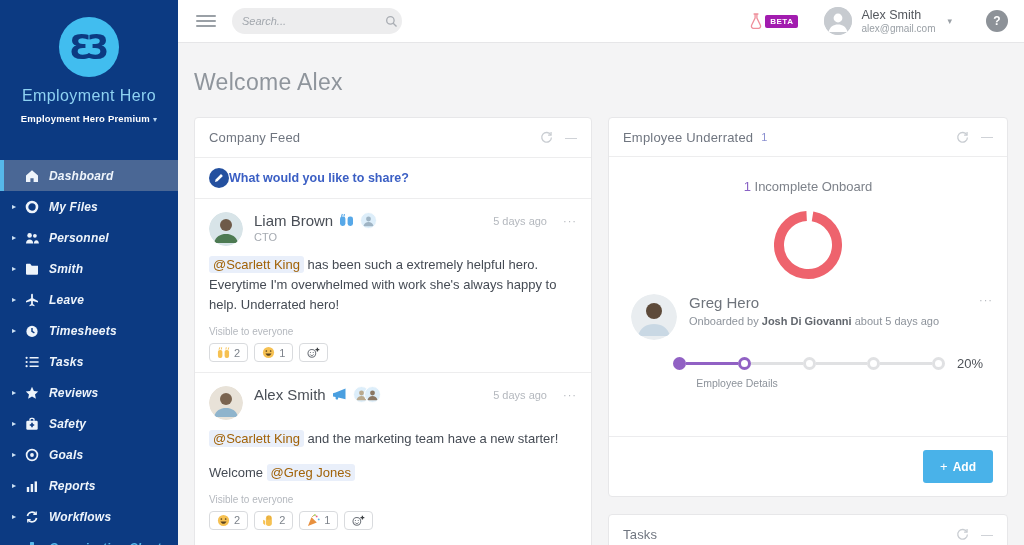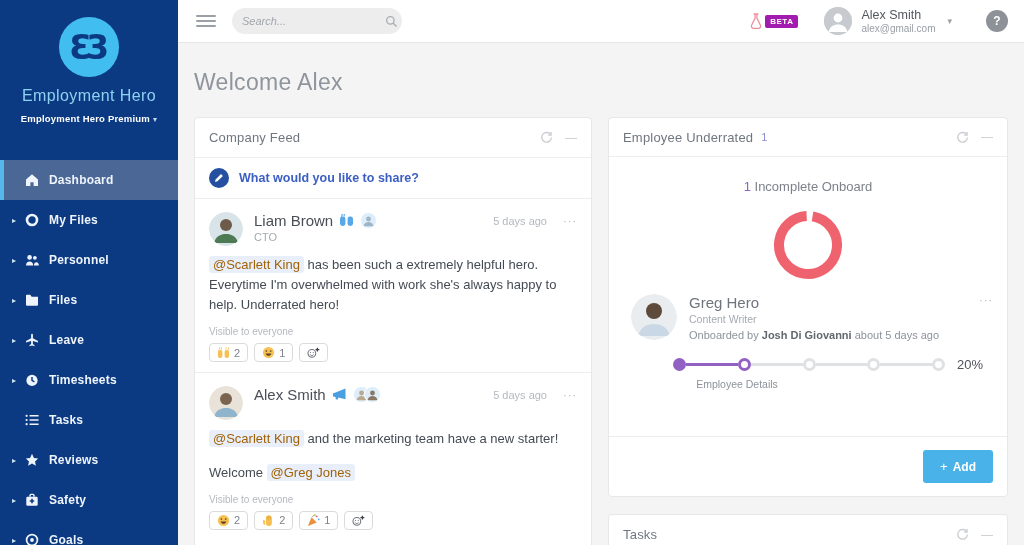--- a/index.html
+++ b/index.html
@@ -8,21 +8,21 @@
   .app { width:1024px; height:545px; display:flex; overflow:hidden; }
 
   
   .sidebar { width:178px; flex-shrink:0; background:#0c3a82; color:#eef4fb; height:100%; overflow:hidden; }
   .brand { text-align:center; padding-top:16px; }
   .brand-logo { width:62px; height:62px; margin:0 auto; }
   .brand-name { color:#8ed2f2; font-size:16px; letter-spacing:.4px; margin-top:9px; font-weight:400; }
   .brand-plan { color:#ffffff; font-size:9.5px; font-weight:bold; margin-top:8px; letter-spacing:.2px; }
   .brand-plan .caret { font-size:8px; color:#bcd8f2; margin-left:3px; }
   .menu { margin-top:36px; }
-  .menu-item { height:40px; display:flex; align-items:center; padding-left:8px; border-left:4px solid transparent; cursor:pointer; }
+  .menu-item { height:31px; display:flex; align-items:center; padding-left:8px; border-left:4px solid transparent; cursor:pointer;font-style:italic; }
   .menu-item.active { background:#4a6795; border-left-color:#56b8e9; }
   .mi-caret { width:12px; font-size:8px; color:#cfe3f5; flex-shrink:0; }
   .mi-icon { width:15px; height:15px; margin-right:10px; flex-shrink:0; display:flex; align-items:center; justify-content:center; }
   .mi-icon svg { width:14px; height:14px; }
   .mi-label { font-size:12px; font-weight:600; letter-spacing:.2px; color:#eef4fb; }
   .menu-item.alt .mi-label { color:#56b8e9; }
 
   
   .main-col { flex:1; display:flex; flex-direction:column; height:100%; overflow:hidden; }
 
@@ -53,21 +53,21 @@
   .card { background:#fff; border:1px solid #e7e7e9; border-radius:4px; width:400px; }
   .card-header { height:39px; display:flex; align-items:center; padding:0 14px; }
   .card-title { font-size:13px; color:#707680; letter-spacing:.2px; }
   .card-count { font-size:11px; color:#8a8fd0; margin-left:8px; }
   .card-actions { margin-left:auto; display:flex; align-items:center; gap:12px; color:#c9cdd2; }
   .card-actions svg { width:13px; height:13px; cursor:pointer; }
   .icon-minus { font-size:12px; color:#c9cdd2; cursor:pointer; line-height:1; }
 
   
   .feed-card { height:620px; display:flex; flex-direction:column; }
-  .share-row { border-top:1px solid #ededee; display:flex; align-items:center; gap:10px; padding:10px 14px; cursor:pointer; }
+  .share-row { border-top:1px solid #ededee; display:flex; align-items:center; gap:0; padding:10px 14px; cursor:pointer; }
   .share-icon { width:20px; height:20px; border-radius:50%; background:#24509f; display:flex; align-items:center; justify-content:center; flex-shrink:0; }
   .share-icon svg { width:10px; height:10px; }
   .share-text { font-size:12.5px; color:#3b5fc4; font-weight:600; }
   .post { border-top:1px solid #ededee; padding:13px 14px 10px 14px; }
   .post-head { display:flex; }
   .avatar-34 { width:34px; height:34px; border-radius:50%; flex-shrink:0; overflow:hidden; }
   .post-head-main { margin-left:11px; flex:1; }
   .post-name-row { display:flex; align-items:center; gap:6px; }
   .post-author { font-size:15px; color:#4a4f57; font-weight:500; }
   .name-badge svg { width:15px; height:15px; display:block; }
@@ -170,21 +170,21 @@
           </span>
         <span class="mi-label">Personnel</span>
       </div>
       <div class="menu-item">
         <span class="mi-caret">▸</span>
         <span class="mi-icon">
             <svg viewBox="0 0 14 14" fill="#eef4fb">
               <path d="M1 2.6a.8.8 0 0 1 .8-.8h3.4l1.5 1.9H13v8a1 1 0 0 1-1 1H2a1 1 0 0 1-1-1z"></path>
             </svg>
           </span>
-        <span class="mi-label">Files</span>
+        <span class="mi-label">Smith</span>
       </div>
       <div class="menu-item">
         <span class="mi-caret">▸</span>
         <span class="mi-icon">
             <svg viewBox="0 0 14 14" fill="#eef4fb">
               <path d="M7 .8c.5 0 .9.4.9 1v3.4L13 8v1.4L7.9 7.9v3.2l1.6 1.2v1L7 12.6l-2.5.7v-1l1.6-1.2V7.9L1 9.4V8l5.1-2.8V1.8c0-.6.4-1 .9-1z"></path>
             </svg>
           </span>
         <span class="mi-label">Leave</span>
       </div>
@@ -522,21 +522,20 @@
             <div class="person-row">
               <div class="avatar-46">
                 <svg viewBox="0 0 46 46">
                     <circle cx="23" cy="23" r="23" fill="#e9edf0"></circle>
                     <circle cx="23" cy="17" r="8" fill="#5d4a3a"></circle>
                     <path d="M7 42c2.2-8.6 8.6-12 16-12s13.8 3.4 16 12z" fill="#c9d8e4"></path>
                   </svg>
               </div>
               <div class="person-meta">
                 <div class="person-name">Greg Hero</div>
-                <div class="person-role">Content Writer</div>
                 <div class="person-onboard">
                   <span>Onboarded by </span><b>Josh Di Giovanni</b><span> about 5 days ago</span>
                 </div>
               </div>
               <span class="person-more">···</span>
             </div>
 
             <div class="stepper-wrap">
               <div class="stepper">
                 <span class="dot filled"></span>

